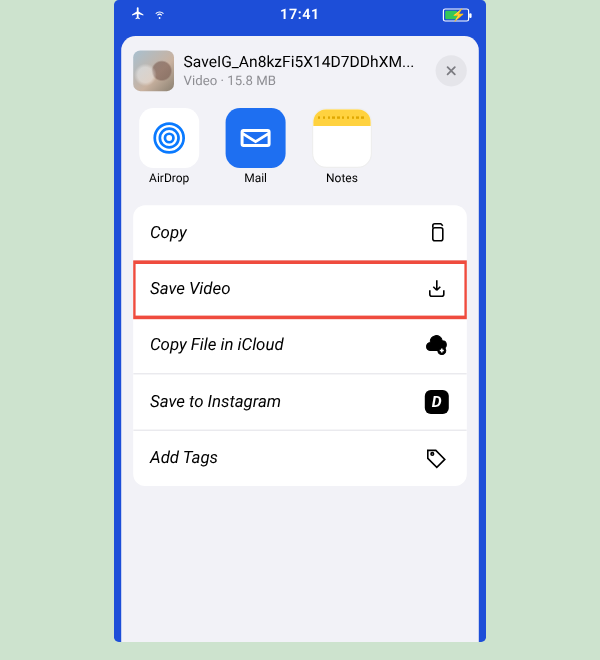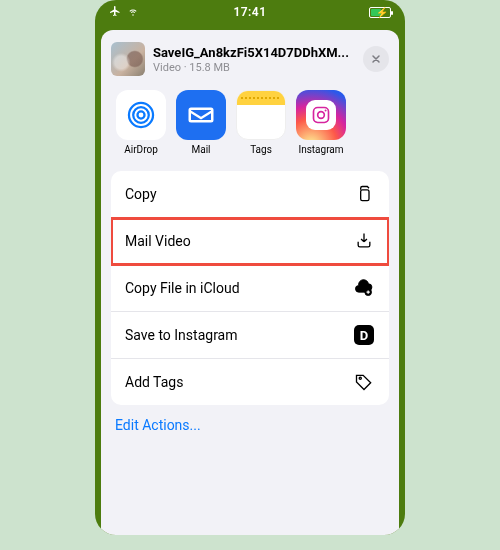--- a/index.html
+++ b/index.html
@@ -8,22 +8,22 @@
     height: 550px;
     background: #cde3ce;
     display: flex;
     align-items: flex-start;
     justify-content: center;
     overflow: hidden;
   }
   .phone {
     width: 310px;
     height: 535px;
-    background: #4d7c0f;
-    border-radius: 21px;
+    background: #1d4ed8;
+    border-radius: 4px;
     margin-top: 0px;
     position: relative;
     overflow: hidden;
   }
   .status-bar {
     height: 24px;
     display: flex;
     align-items: center;
     justify-content: center;
     color: #fff;
@@ -90,52 +90,53 @@
     position: relative;
     overflow:hidden;
   }
   .thumb::after{
     content:""; position:absolute; inset:0;
     background: radial-gradient(circle at 30% 60%, rgba(255,255,255,.4) 0 20%, transparent 30%),
                 radial-gradient(circle at 70% 50%, rgba(120,90,80,.6) 0 25%, transparent 30%);
   }
   .titleblock { flex: 1; min-width: 0; }
   .filename {
-    font-size: 13px; font-weight: 700; color:#000;
+    font-size: 13px; font-weight: 400; color:#000;
     white-space: nowrap; overflow: hidden; text-overflow: ellipsis;
   }
   .meta { font-size: 11px; color:#8e8e93; margin-top:1px; }
   .close {
     width: 26px; height: 26px; border-radius: 50%;
     background: #e5e5ea; display:flex; align-items:center; justify-content:center;
     color:#7c7c82; flex-shrink:0;
   }
   .close svg { width:12px; height:12px; }
   .share-row {
-    display:flex; padding: 4px 10px 10px 10px; overflow:hidden;
+    display:flex; gap:12px; padding: 4px 10px 10px 10px; overflow:hidden;
   }
   .share-item { width:60px; text-align:center; flex-shrink:0; }
   .share-icon {
     width:50px; height:50px; border-radius:12px; margin:0 auto 4px;
     display:flex; align-items:center; justify-content:center;
   }
   .share-label { font-size:10px; color:#000; }
   .airdrop { background:#fff; }
   .mail { background:#1e6ff1; }
   .notes { background:#fff; border:1px solid #eee; position:relative; overflow:hidden;}
   .notes::before{content:""; position:absolute; top:0;left:0;right:0;height:14px;background:#ffd23f;}
   .notes::after{content:""; position:absolute; top:6px;left:4px;right:4px;height:2px;
     background:repeating-linear-gradient(90deg,#e0a800 0 2px, transparent 2px 4px);}
   .ig { background: radial-gradient(circle at 30% 110%,#fdf497 0%,#fd5949 40%,#d6249f 60%,#285AEB 90%); }
   .ig-inner{ width:30px;height:30px;border-radius:9px;background:#fff; display:flex;align-items:center;justify-content:center;}
   .action-list {
     margin: 6px 10px 0 10px;
     background:#fff;
     border-radius:10px;
     overflow:hidden;
+    font-style:italic;
   }
   .action-item {
     display:flex; align-items:center; justify-content:space-between;
     padding: 12px 14px;
     font-size:14px; color:#000;
     border-bottom:1px solid #e5e5ea;
     position:relative;
   }
   .action-item:last-child{ border-bottom:none;gap:28px; }
   .action-item.highlight {
@@ -214,51 +215,39 @@
       <div class="share-item">
         <div class="share-icon mail">
           <svg width="30" height="30" viewBox="0 0 24 24" fill="#fff">
               <path d="M4 6h16a2 2 0 0 1 2 2v8a2 2 0 0 1-2 2H4a2 2 0 0 1-2-2V8a2 2 0 0 1 2-2zm0 2v.3l8 5 8-5V8H4zm16 8V10.5l-8 5-8-5V16h16z"></path>
             </svg>
         </div>
         <div class="share-label">Mail</div>
       </div>
       <div class="share-item">
         <div class="share-icon notes"></div>
-        <div class="share-label">Tags</div>
-      </div>
-      <div class="share-item">
-        <div class="share-icon ig">
-          <div class="ig-inner">
-            <svg width="20" height="20" viewBox="0 0 24 24" fill="none" stroke="#d6249f" stroke-width="2">
-                <rect x="3" y="3" width="18" height="18" rx="5"></rect>
-                <circle cx="12" cy="12" r="4"></circle>
-                <circle cx="17.5" cy="6.5" r="1.2" fill="#d6249f" stroke="none"></circle>
-              </svg>
-          </div>
-        </div>
-        <div class="share-label">Instagram</div>
+        <div class="share-label">Notes</div>
       </div>
 
     </div>
 
     <div class="action-list">
 
       <div class="action-item">
         <span>Copy</span>
         <span class="action-icon">
           <svg viewBox="0 0 24 24" fill="none" stroke-width="1.6">
               <rect x="8" y="7" width="10" height="13" rx="2"></rect>
               <path d="M8 7V5a2 2 0 0 1 2-2h6l2 2"></path>
             </svg>
         </span>
       </div>
 
       <div class="action-item highlight">
-        <span>Mail Video</span>
+        <span>Save Video</span>
         <span class="action-icon">
           <svg viewBox="0 0 24 24" fill="none" stroke-width="1.6">
               <path d="M12 3v10m0 0l-3.5-3.5M12 13l3.5-3.5"></path>
               <path d="M5 13v4a2 2 0 0 0 2 2h10a2 2 0 0 0 2-2v-4"></path>
             </svg>
         </span>
       </div>
 
       <div class="action-item">
         <span>Copy File in iCloud</span>
@@ -284,16 +273,15 @@
         <span class="action-icon">
           <svg viewBox="0 0 24 24" fill="none" stroke-width="1.6">
               <path d="M20 13l-8 8-9-9V4h8l9 9z"></path>
               <circle cx="7.5" cy="7.5" r="1.3"></circle>
             </svg>
         </span>
       </div>
 
     </div>
 
-    <div class="edit-actions">Edit Actions...</div>
 
   </div>
 </div>
 
 </body></html>

